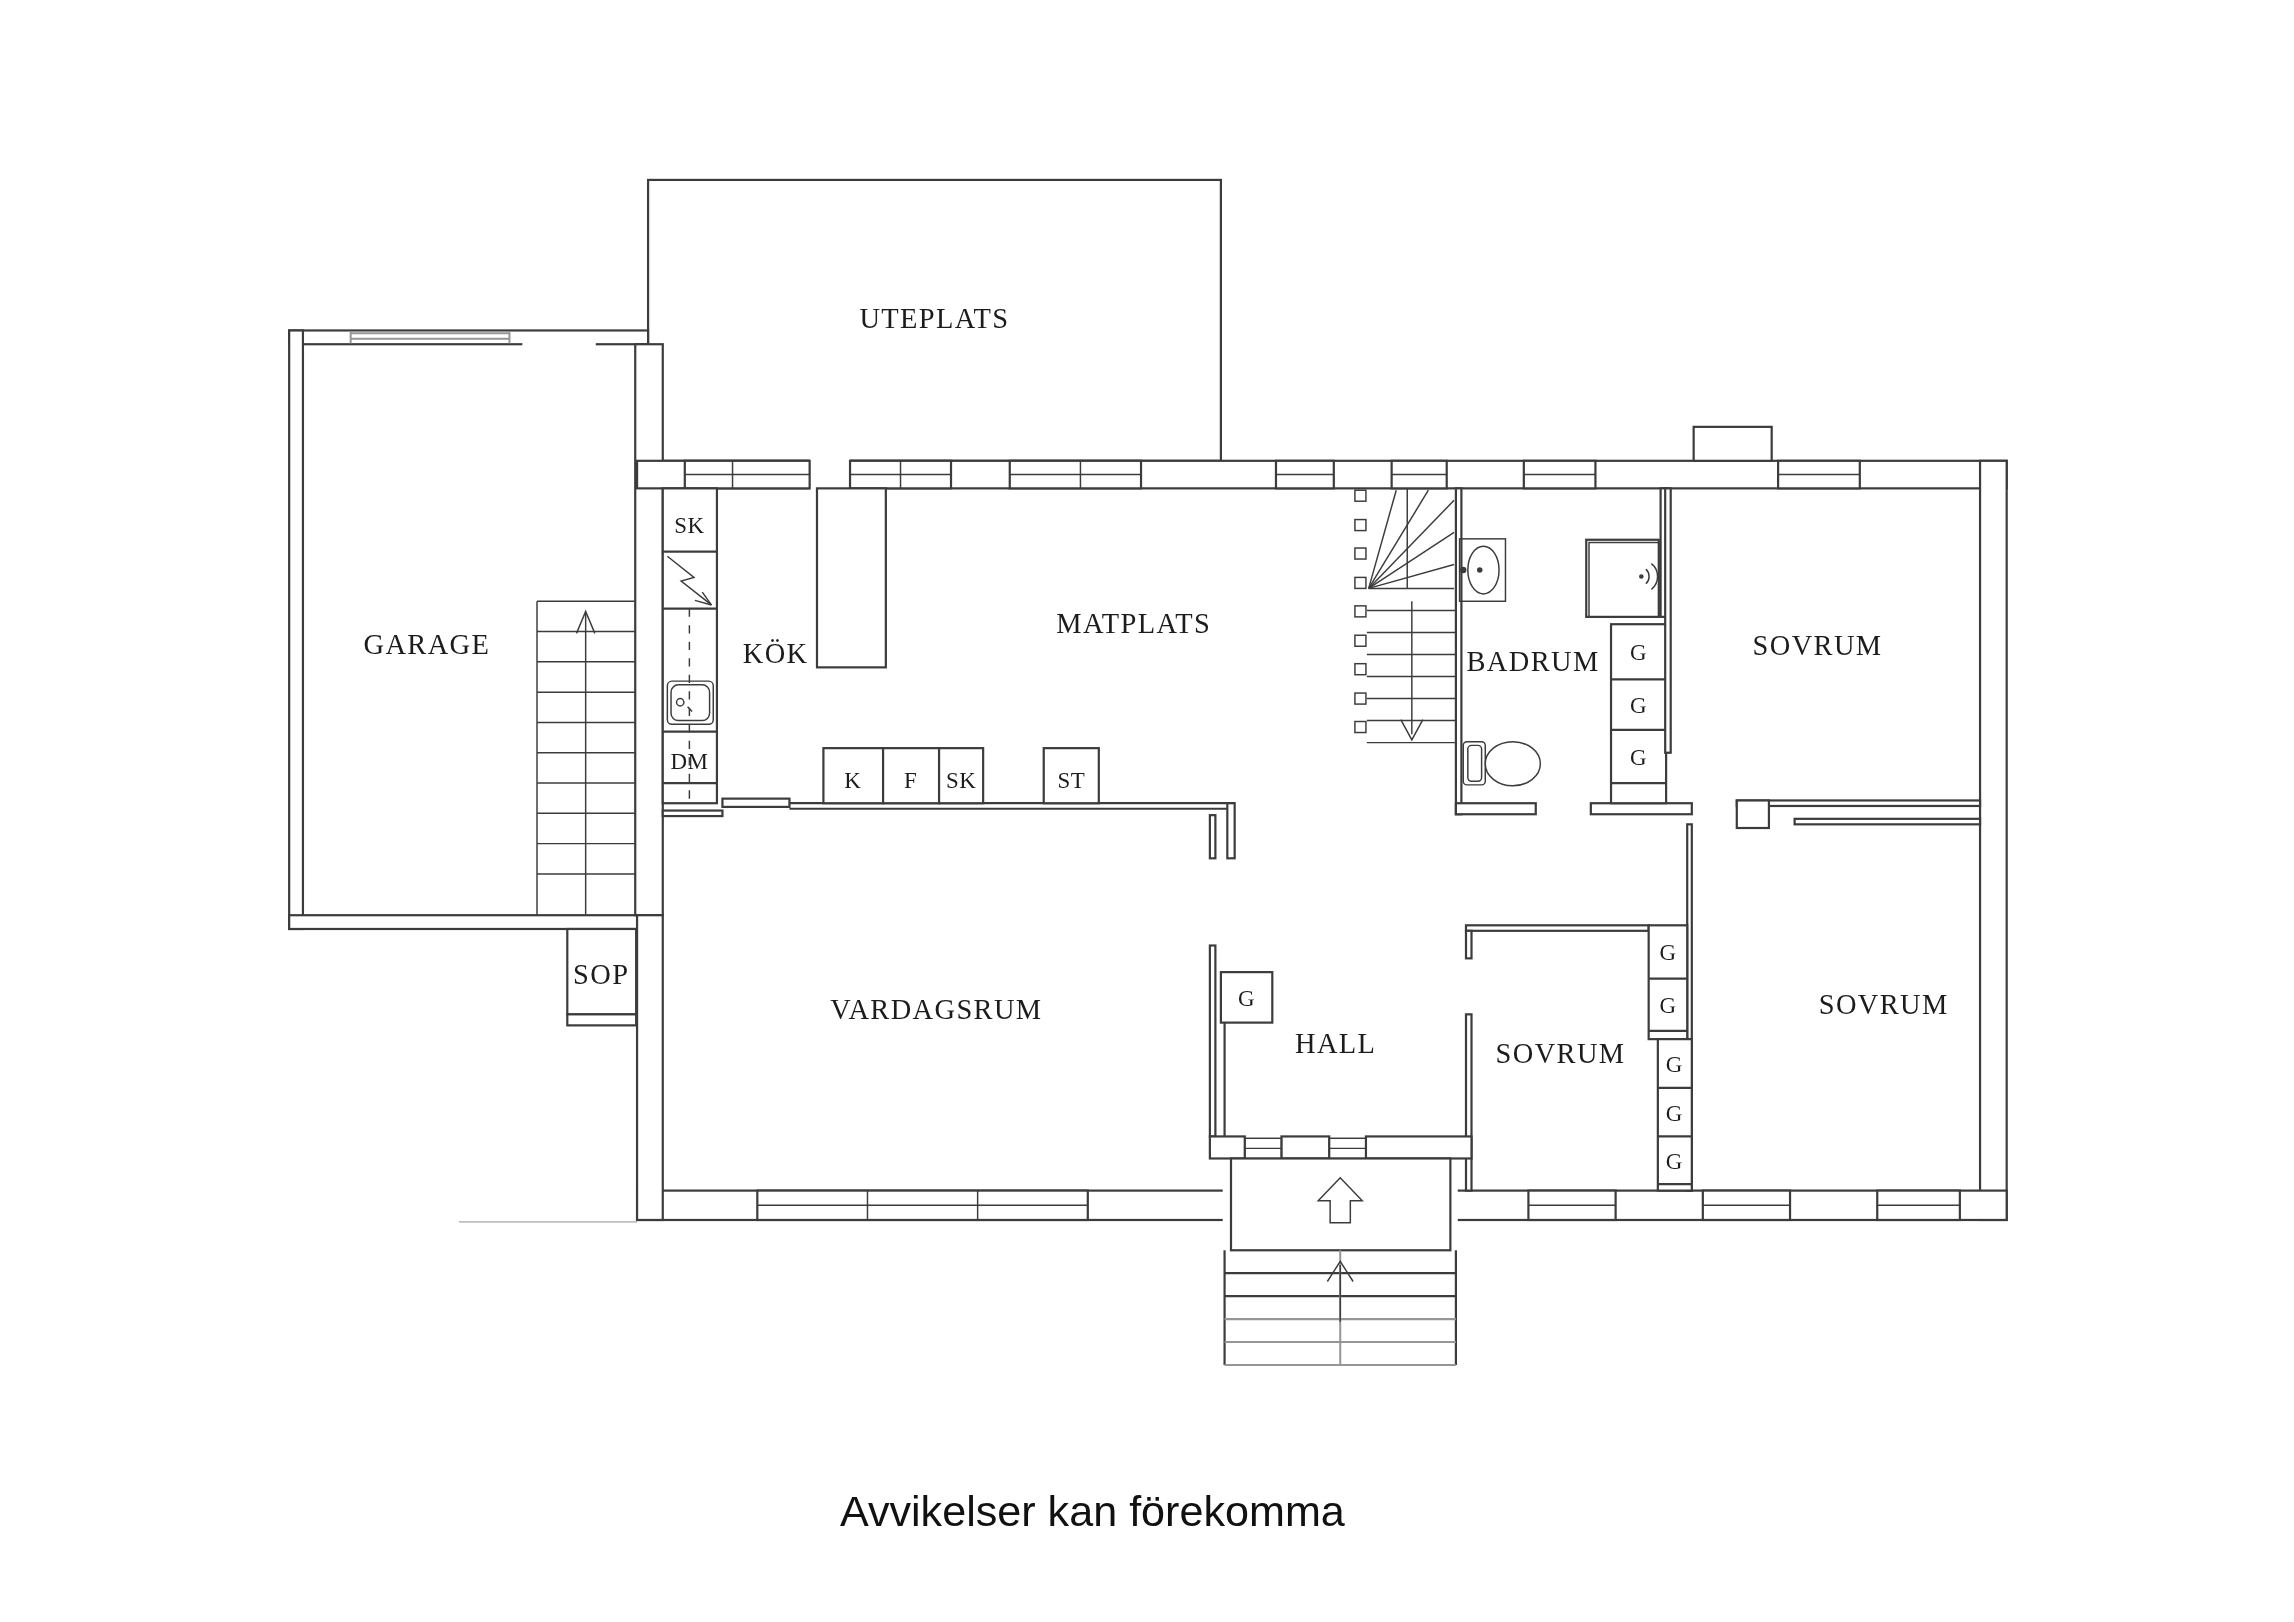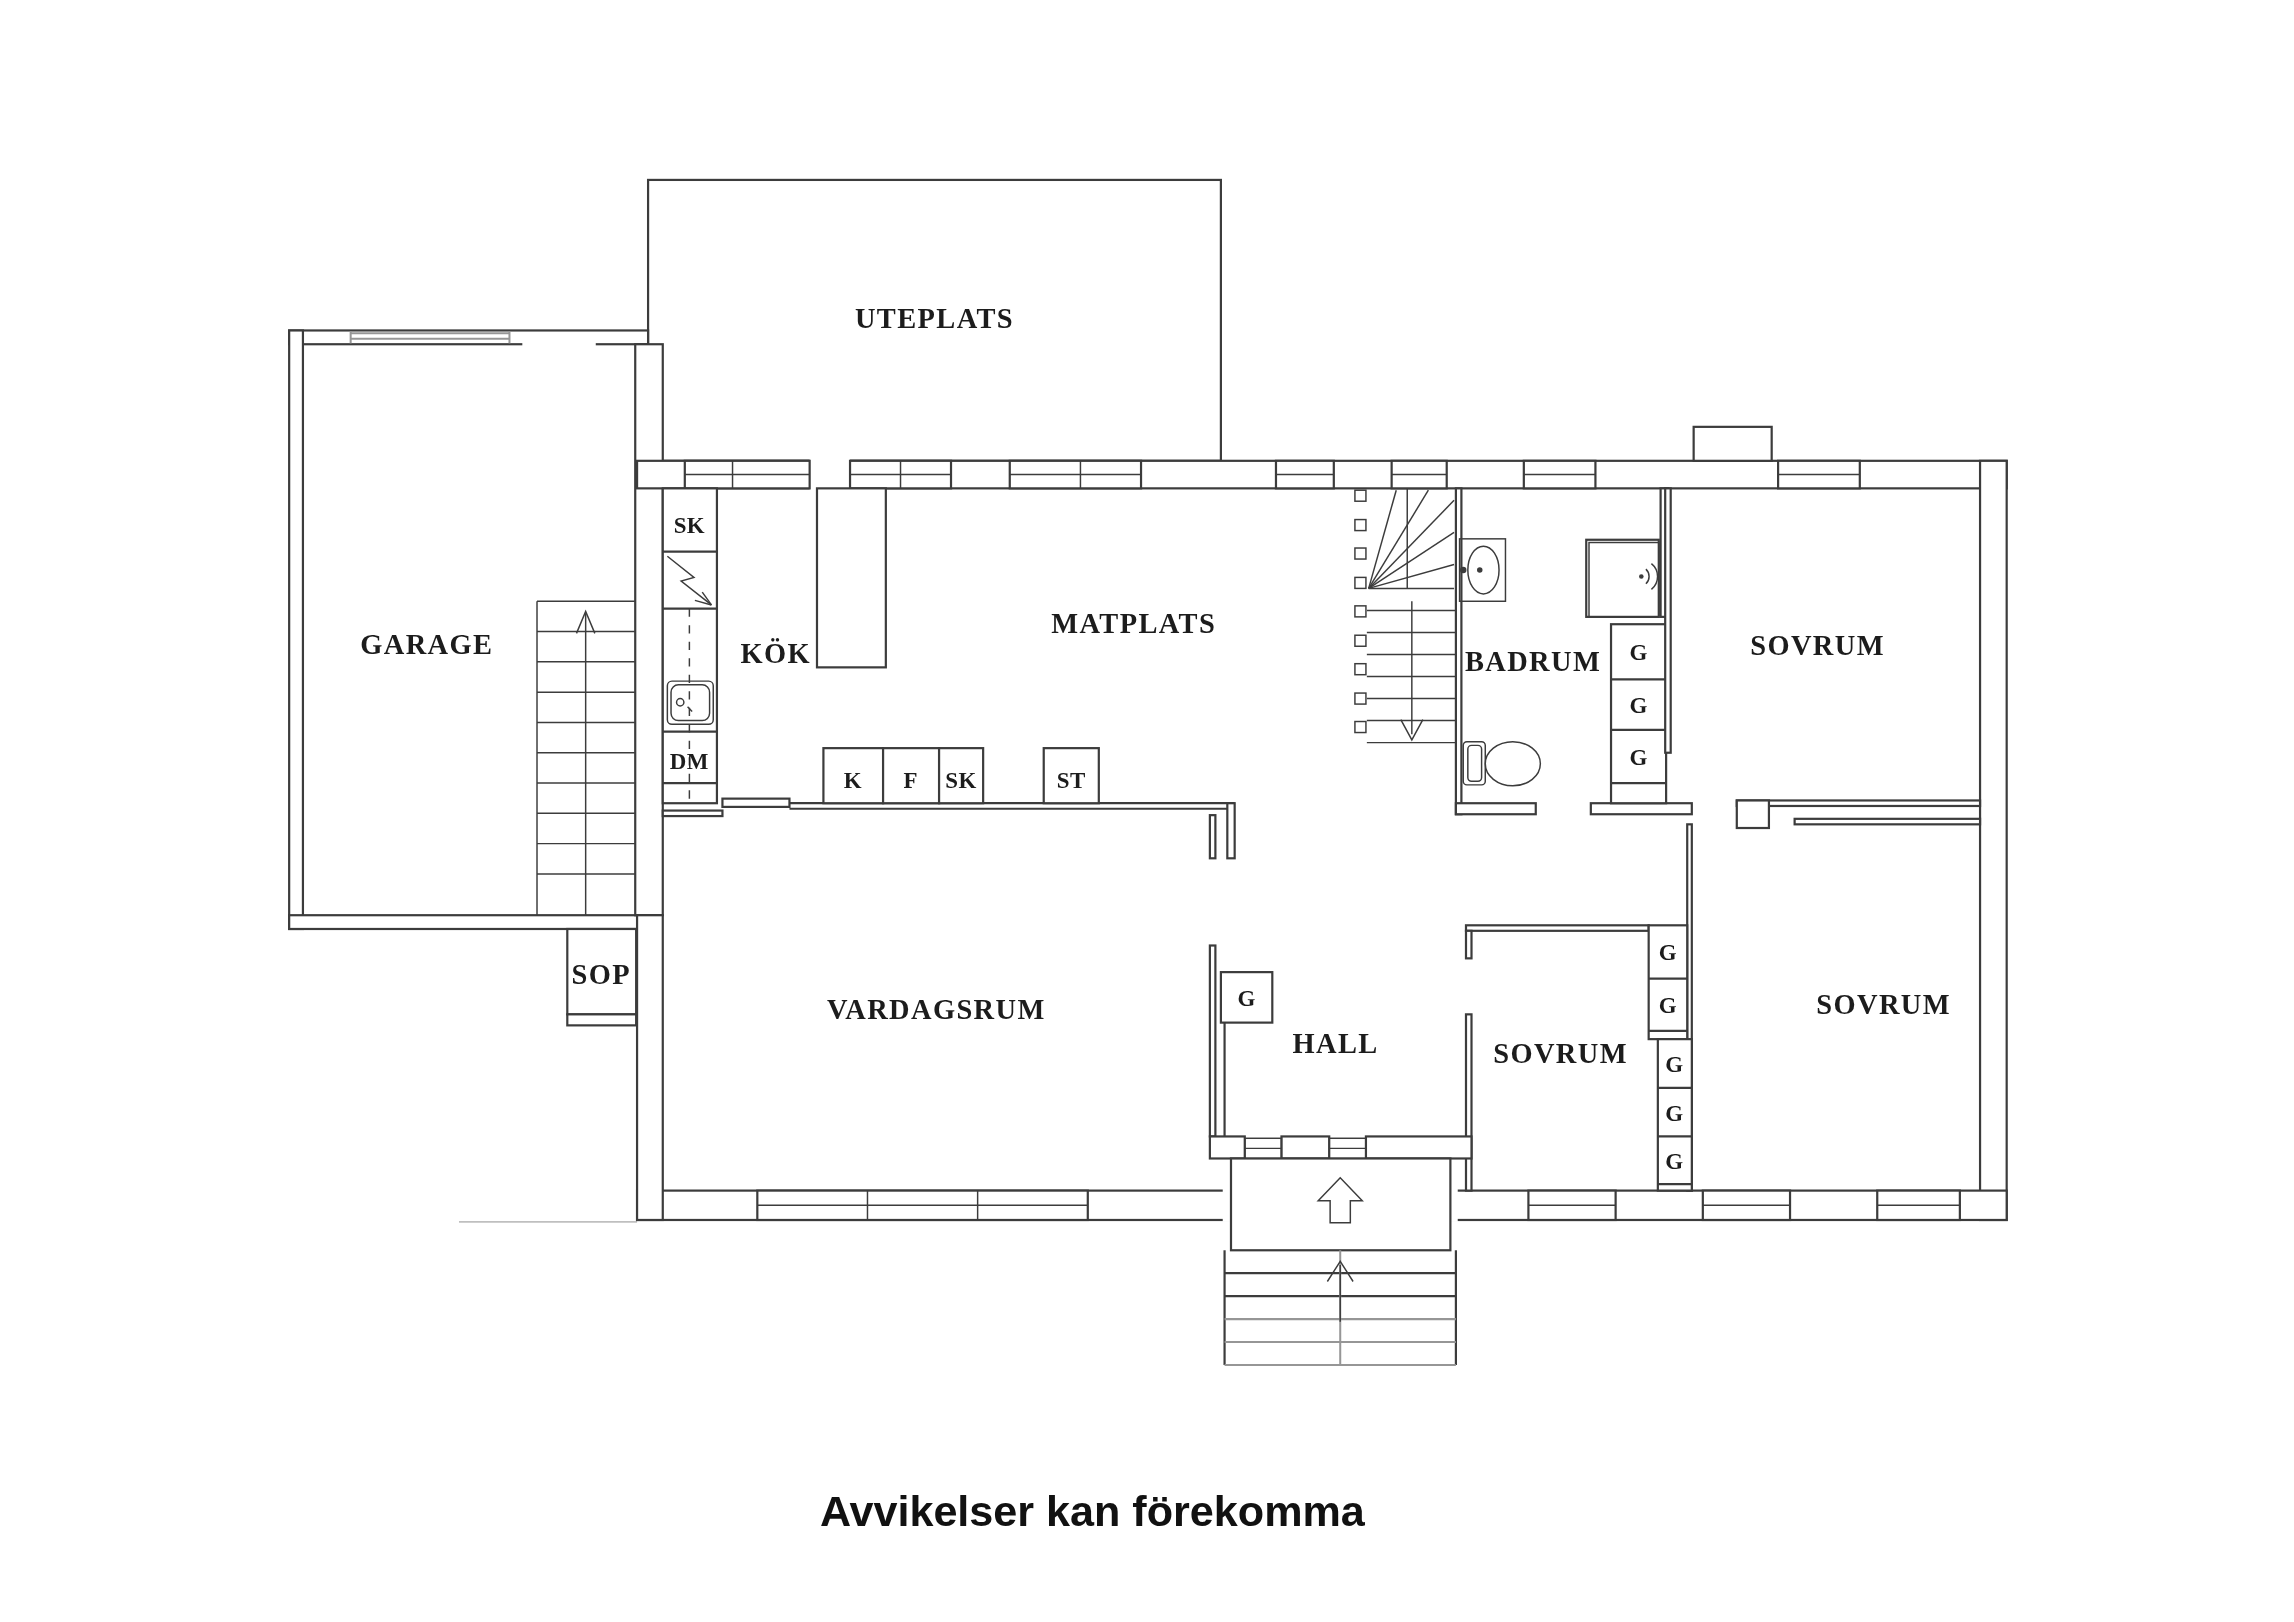--- a/index.html
+++ b/index.html
@@ -1,16 +1,16 @@
 <!DOCTYPE html>
 <html style="font-size:14.7px"><head>
 <meta charset="utf-8">
 <style>
   html,body{margin:0;padding:0;background:#ffffff;}
-  .page{width:100%;max-width:2295px;margin:0 auto;background:#a3a3a3;font-weight:bold;}
+  .page{width:100%;max-width:2295px;margin:0 auto;background:#a3a3a3;}
   svg{display:block;width:100%;height:auto;background:#fff;}
   text{font-family:"Liberation Serif","DejaVu Serif",serif;fill:#1c1c1c;}
   .room-label{font-size:31px;letter-spacing:1.5px;text-anchor:middle;}
   .small-label{font-size:25px;letter-spacing:0.5px;text-anchor:middle;}
   .footer-label{font-family:"Liberation Sans","DejaVu Sans",sans-serif;font-size:47px;text-anchor:middle;fill:#111;}
   .w{fill:#ffffff;stroke:#3c3c3c;stroke-width:2.4;}
   .ln{stroke:#3c3c3c;stroke-width:2.4;fill:none;}
   .thin{stroke:#3c3c3c;stroke-width:1.6;fill:none;}
   .lt{stroke:#969696;stroke-width:2.2;fill:none;}
   .erase{fill:#ffffff;stroke:none;}

